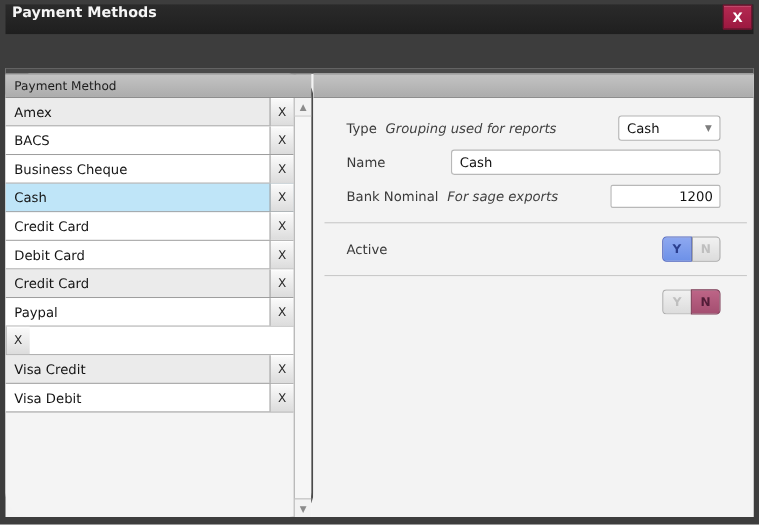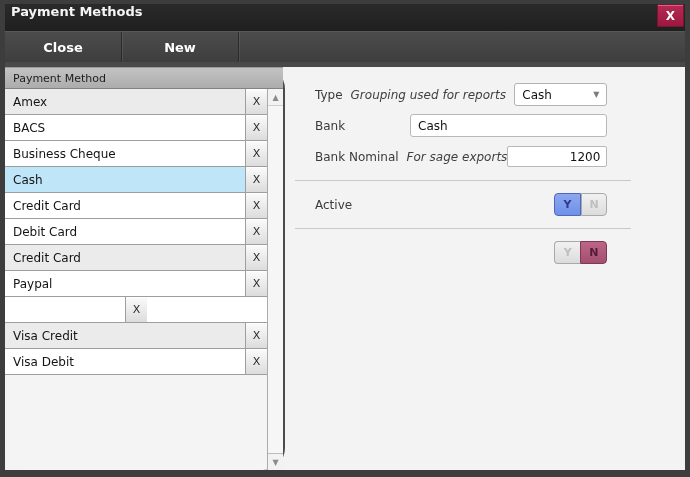--- a/index.html
+++ b/index.html
@@ -73,21 +73,20 @@
     padding-left: 8px;
   }
   .list-body { flex: 1; display: flex; overflow: hidden; }
   .rows-col { flex: 1; display: flex; flex-direction: column; }
   .row {
     height: 26px; flex: none;
     display: flex;
     background: #ffffff;
     border-bottom: 1px solid #9e9e9e;
     cursor: pointer;
-    justify-content: center;
   }
   .row.stripe { background: #ebebeb; }
   .row.selected { background: #bfe5f8; }
   .row-name {
     flex: 1; display: flex; align-items: center;
     padding-left: 8px; font-size: 12px; color: #141414;
     overflow: hidden; white-space: nowrap;
   }
   .row-del {
     width: 22px; flex: none;
@@ -105,21 +104,21 @@
   }
   .sb-btn {
     height: 17px;
     display: flex; align-items: center; justify-content: center;
     color: #8b8b8b; font-size: 8px; cursor: pointer;
     background: #f2f2f2;
   }
   .sb-up   { border-bottom: 1px solid #cfcfcf; }
   .sb-down { border-top: 1px solid #bdbdbd; }
   
-  .right-panel { flex: 1; display: flex; flex-direction: row; background: #f3f3f3; }
+  .right-panel { flex: 1; display: flex; flex-direction: column; background: #f3f3f3; }
   .panel-band {
     height: 22px; flex: none;
     background: linear-gradient(#c3c3c3, #acacac);
     border-top: 1px solid #9b9b9b;
     border-bottom: 1px solid #828282;
   }
   .form { padding: 16px 30px 0 30px; font-size: 12px; color: #333; }
   .form-row { display: flex; align-items: center; height: 23px; margin-bottom: 8px; }
   .flabel { color: #3a3a3a; margin-right: 8px; white-space: nowrap; }
   .flabel.fixed { width: 95px; margin-right: 0; }
@@ -180,24 +179,20 @@
 
 <div class="window">
 
   <div class="titlebar">
     <div class="title">Payment Methods</div>
     <div class="close-btn">
       <span>X</span>
     </div>
   </div>
 
-  <div class="toolbar">
-    <div class="tool-btn">Close</div>
-    <div class="tool-btn">New</div>
-  </div>
 
   <div class="content">
 
     <div class="left-panel">
       <div class="grid-header">Payment Method</div>
       <div class="list-body">
         <div class="rows-col">
 
             <div class="row stripe">
               <div class="row-name">Amex</div>
@@ -272,21 +267,21 @@
           <span class="flabel">Type</span>
           <span class="fhint">Grouping used for reports</span>
           <span class="fspacer"></span>
           <div class="selectbox">
             <span class="sel-val">Cash</span>
             <span class="caret">▼</span>
           </div>
         </div>
 
         <div class="form-row">
-          <span class="flabel fixed">Bank</span>
+          <span class="flabel fixed">Name</span>
           <input class="text-input" type="text" value="Cash" style="">
         </div>
 
         <div class="form-row">
           <span class="flabel">Bank Nominal</span>
           <span class="fhint">For sage exports</span>
           <span class="fspacer"></span>
           <input class="num-input" type="text" value="1200" style="">
         </div>
 

